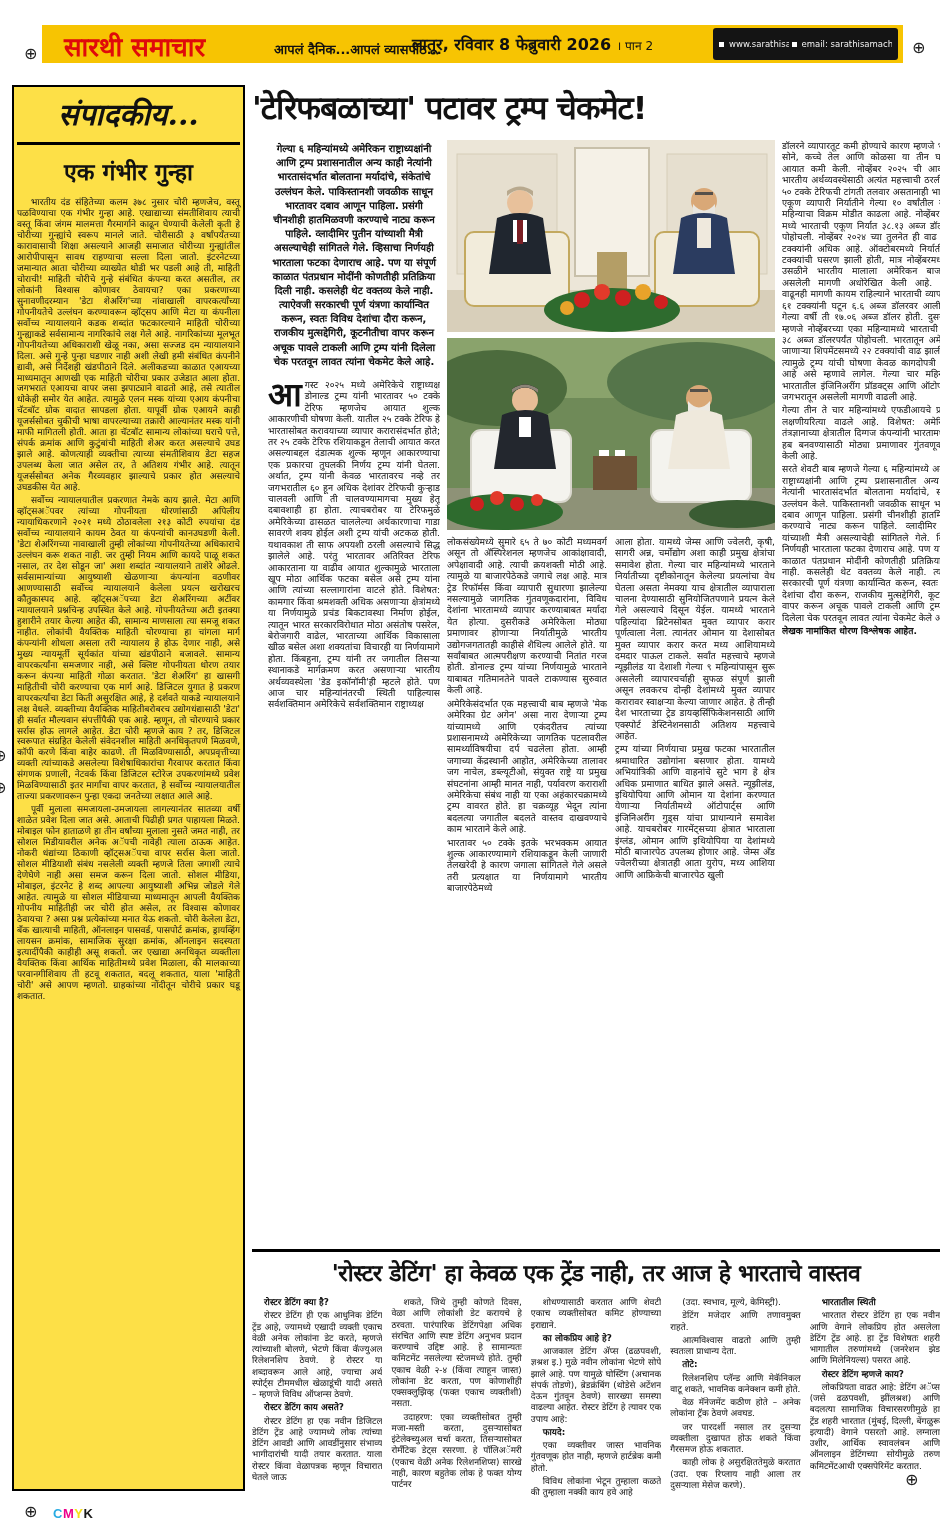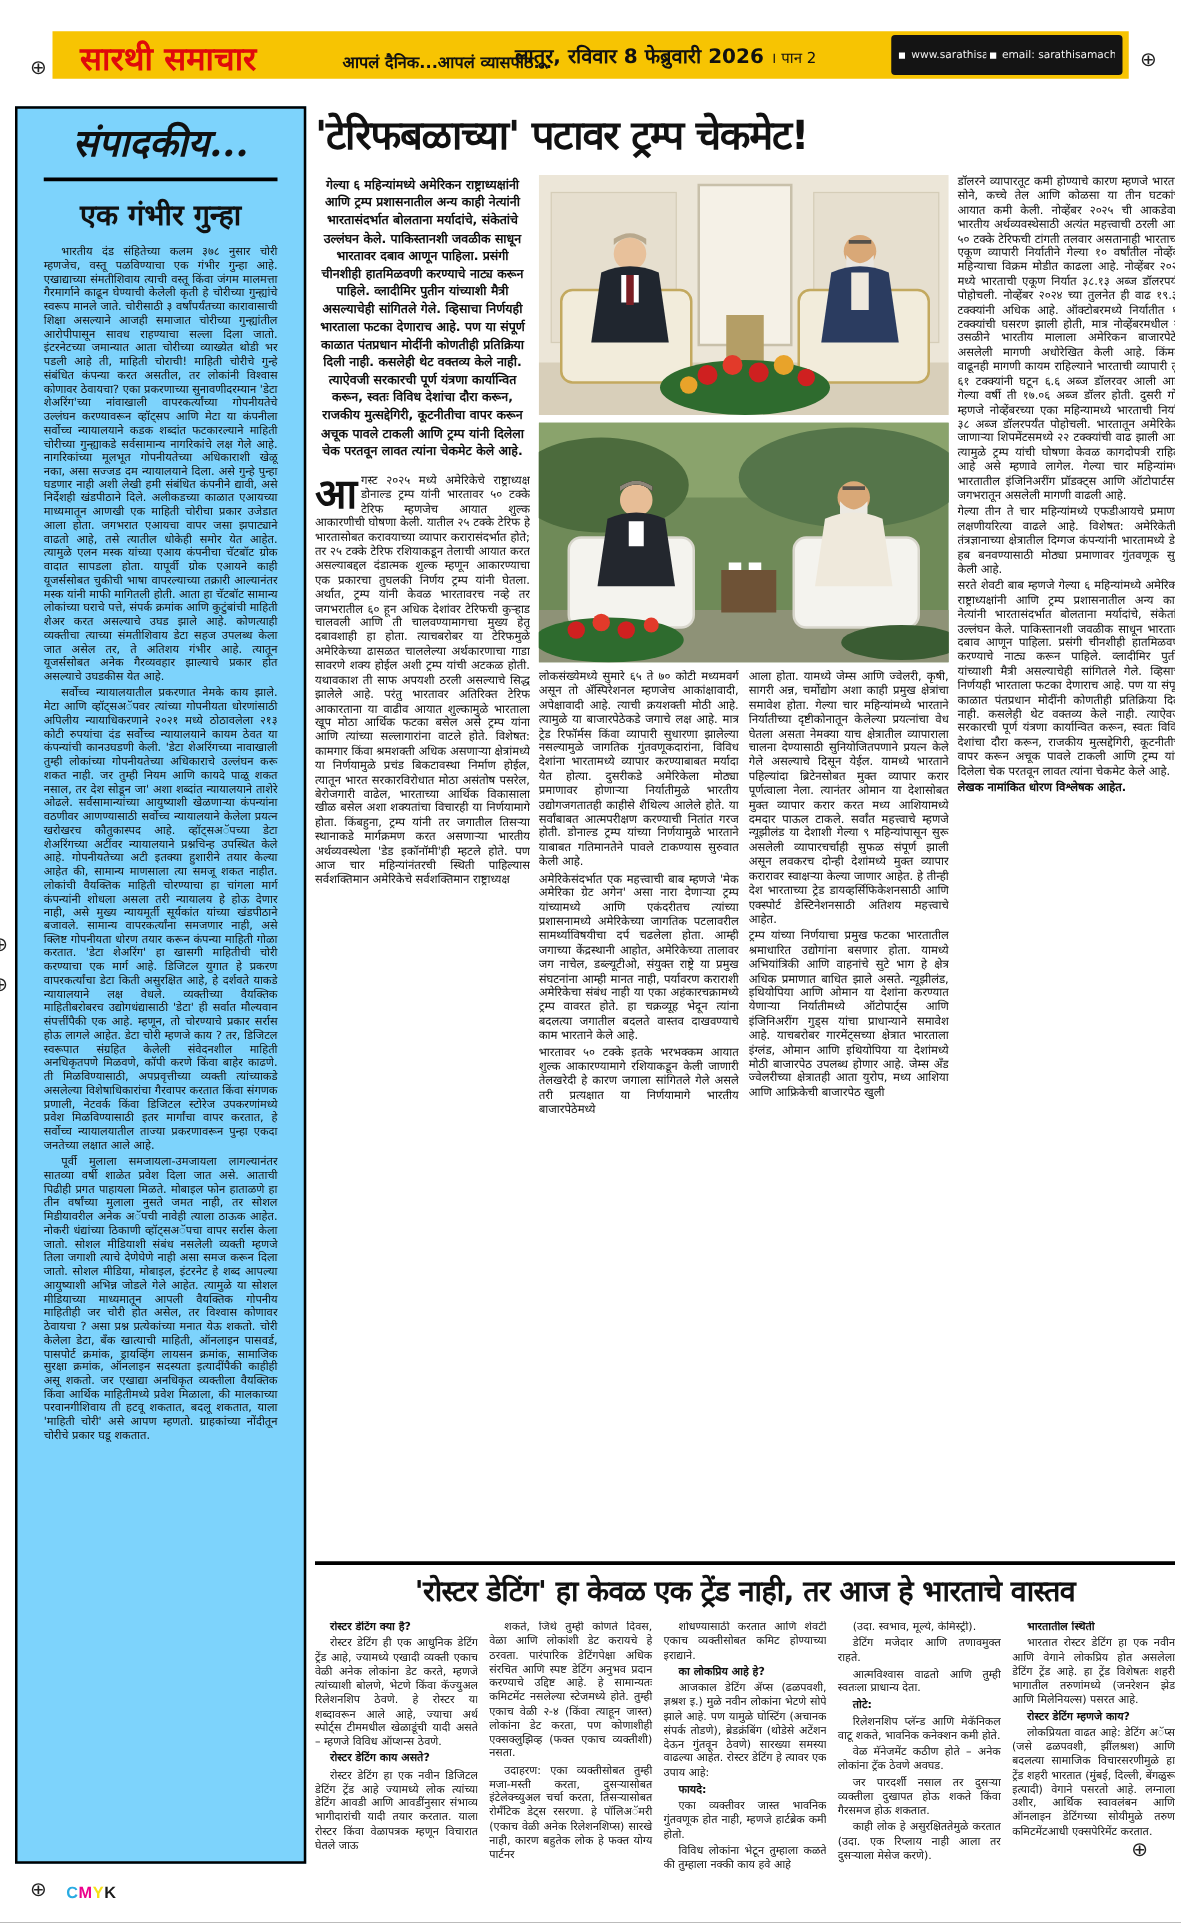--- a/index.html
+++ b/index.html
@@ -18,31 +18,31 @@
   .mast-date{position:absolute;left:370px;top:8px;width:320px;text-align:left;font-weight:bold;
         font-size:16px;white-space:nowrap;}
   .mast-date .pg{font-weight:normal;font-size:12px;}
   .mast-contact{position:absolute;right:5px;top:3px;height:32px;width:185px;background:#141414;
         border-radius:3px;color:#f2f2f2;font-size:8.5px;display:flex;flex-direction:row;
         justify-content:center;gap:3px;padding:0 6px;box-sizing:border-box;}
   .mast-contact .row{display:flex;align-items:center;white-space:nowrap;overflow:hidden;}
   .sq{display:inline-block;width:5px;height:5px;background:#fff;margin-right:5px;flex:0 0 auto;}
   
   .editorial{position:absolute;left:12px;top:85px;width:233px;height:1406px;border:2px solid #000;
-        padding:6px 21px;box-sizing:border-box;overflow:hidden;background:#7dd3fc;}
+        padding:6px 3px;box-sizing:border-box;overflow:hidden;background:#fde047;}
   .ed-kicker{font-size:30px;font-weight:bold;font-style:italic;text-align:center;
         border-bottom:3px solid #000;padding-bottom:8px;margin:0 0 10px;
         font-family:"DejaVu Serif",serif;}
   .ed-title{font-size:23px;font-weight:bold;text-align:center;margin:0 0 10px;}
   .ed-body p{font-size:9px;line-height:1.22;text-align:justify;margin:0 0 2px;text-indent:14px;}
   
   .main{position:absolute;left:252px;top:85px;width:688px;height:1160px;overflow:hidden;}
   .main h1{font-size:32px;font-weight:bold;text-align:left;margin:0 0 12px;
         white-space:nowrap;letter-spacing:-1px;}
-  .cols{display:flex;gap:7px;height:1100px;overflow:hidden;}
+  .cols{display:flex;gap:7px;height:1100px;overflow:hidden;margin-left:16px;}
   .c1{width:172px;flex:0 0 auto;overflow:hidden;}
   .intro{font-weight:bold;text-align:center;font-size:10px;line-height:1.42;margin:2px 4px 10px;}
   .bodytxt,.mcol p,.c4 p{font-size:9.2px;line-height:1.24;text-align:justify;margin:0 0 2px;}
   .drop{float:left;font-size:33px;line-height:.85;font-weight:bold;padding:2px 3px 0 0;}
   .mid{width:328px;flex:0 0 auto;}
   .photo{width:328px;height:192px;margin-bottom:6px;display:block;}
   .midcols{display:flex;gap:8px;height:698px;overflow:hidden;}
   .mcol{width:160px;flex:0 0 auto;overflow:hidden;}
   .c4{width:181px;flex:0 0 auto;overflow:hidden;}
   .byline{font-weight:bold;text-align:center;font-size:9.5px;margin-top:8px;}

